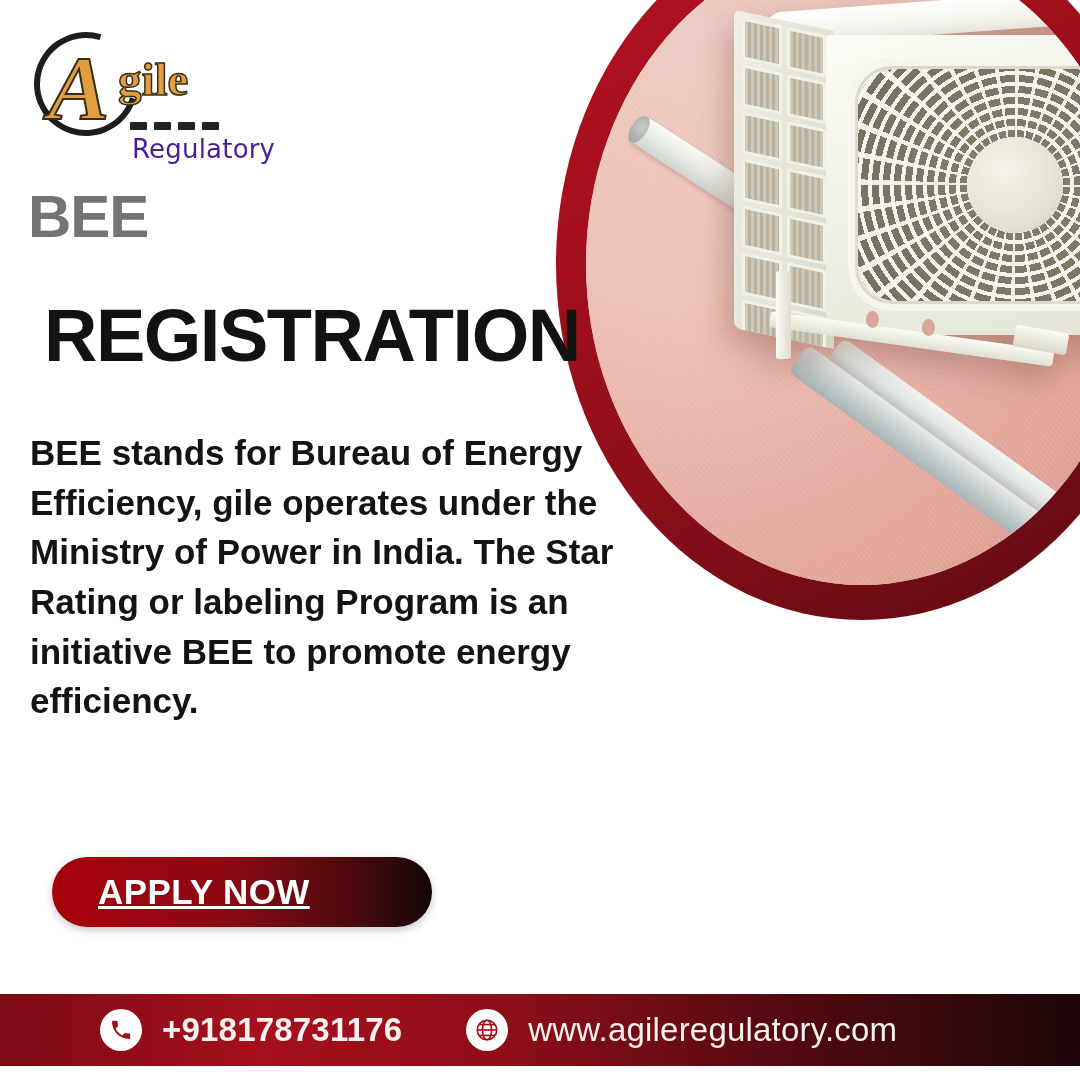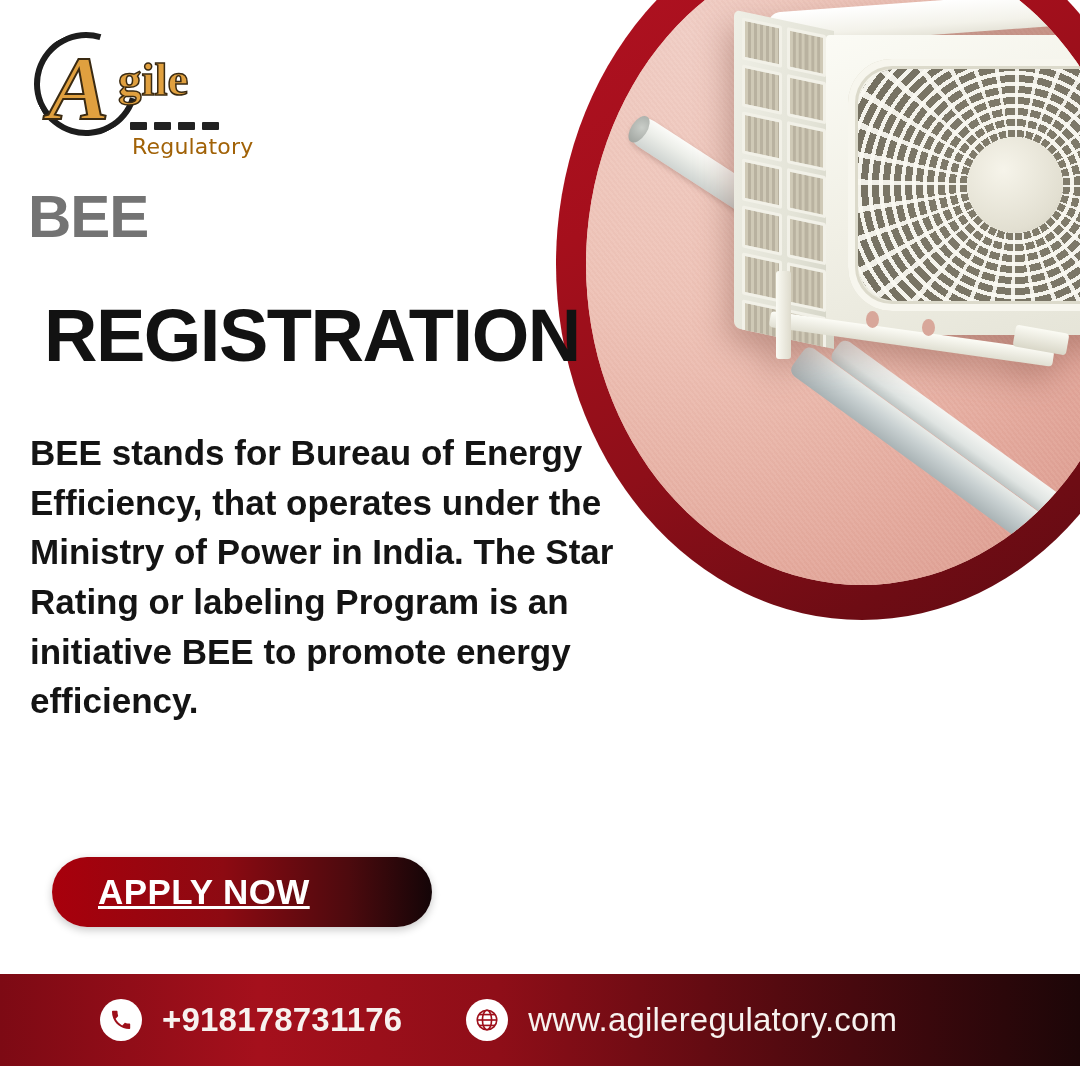--- a/index.html
+++ b/index.html
@@ -210,21 +210,21 @@
     -webkit-text-stroke: 1.5px #3a2a12;
     line-height:1;
   }
   .logo-dashes{
     position:absolute; left: 104px; top: 96px;
     display:flex; gap:7px;
   }
   .logo-dashes i{ display:block; width:17px; height:8px; background:#222; border-radius:1px; }
   .logo-sub{
     position:absolute; left: 106px; top: 108px;
-    font-size: 22px; font-weight: 400; color:#a16207;
+    font-size: 26px; font-weight: 400; color:#4c1d95;
     font-family: "DejaVu Sans", sans-serif;
     letter-spacing:.2px;
   }
 
   
   .title-1{
     position:absolute; left: 28px; top: 188px;
     font-size: 60px; font-weight: 800; letter-spacing: -1px;
     color: #737373;
     line-height: .96;
@@ -255,21 +255,21 @@
     box-shadow: 0 3px 9px rgba(0,0,0,.22);
   }
   .cta span{
     margin-left: 46px;
     color:#fff; font-size: 35px; font-weight: 800; letter-spacing: .4px; text-decoration: underline;
   }
 
   
   .footer{
     position:absolute; left:0; bottom: 14px;
-    width: 1080px; height: 92px;
+    width: 1080px; height: 72px;
     background: linear-gradient(90deg,#7d0a14 0%,#a5101c 24%,#8f0e18 46%,#550a10 72%,#1d0608 100%);
     display:flex; align-items:center;
   }
   .f-item{ display:flex; align-items:center; }
   .f-phone{ margin-left: 100px; }
   .f-web{ margin-left: 64px; }
   .f-icon{
     width: 42px; height: 42px; border-radius:50%;
     background:#fff; display:flex; align-items:center; justify-content:center;
     flex: 0 0 auto;
@@ -342,21 +342,21 @@
         <i></i>
         <i></i>
         <i></i>
     </div>
     <div class="logo-sub">Regulatory</div>
   </div>
 
   <div class="title-1">BEE</div>
   <div class="title-2">REGISTRATION</div>
 
-  <p class="body-copy">BEE stands for Bureau of Energy Efficiency, that operates under the Ministry of Power in India. The Star Rating or labeling Program is an initiative BEE to promote energy efficiency.</p>
+  <p class="body-copy">BEE stands for Bureau of Energy Efficiency, gile operates under the Ministry of Power in India. The Star Rating or labeling Program is an initiative BEE to promote energy efficiency.</p>
 
   <div class="cta">
     <span>APPLY NOW</span>
   </div>
 
   <div class="footer">
 
     <div class="f-item f-phone">
       <div class="f-icon">
         <svg width="24" height="24" viewBox="0 0 24 24" aria-hidden="true">

